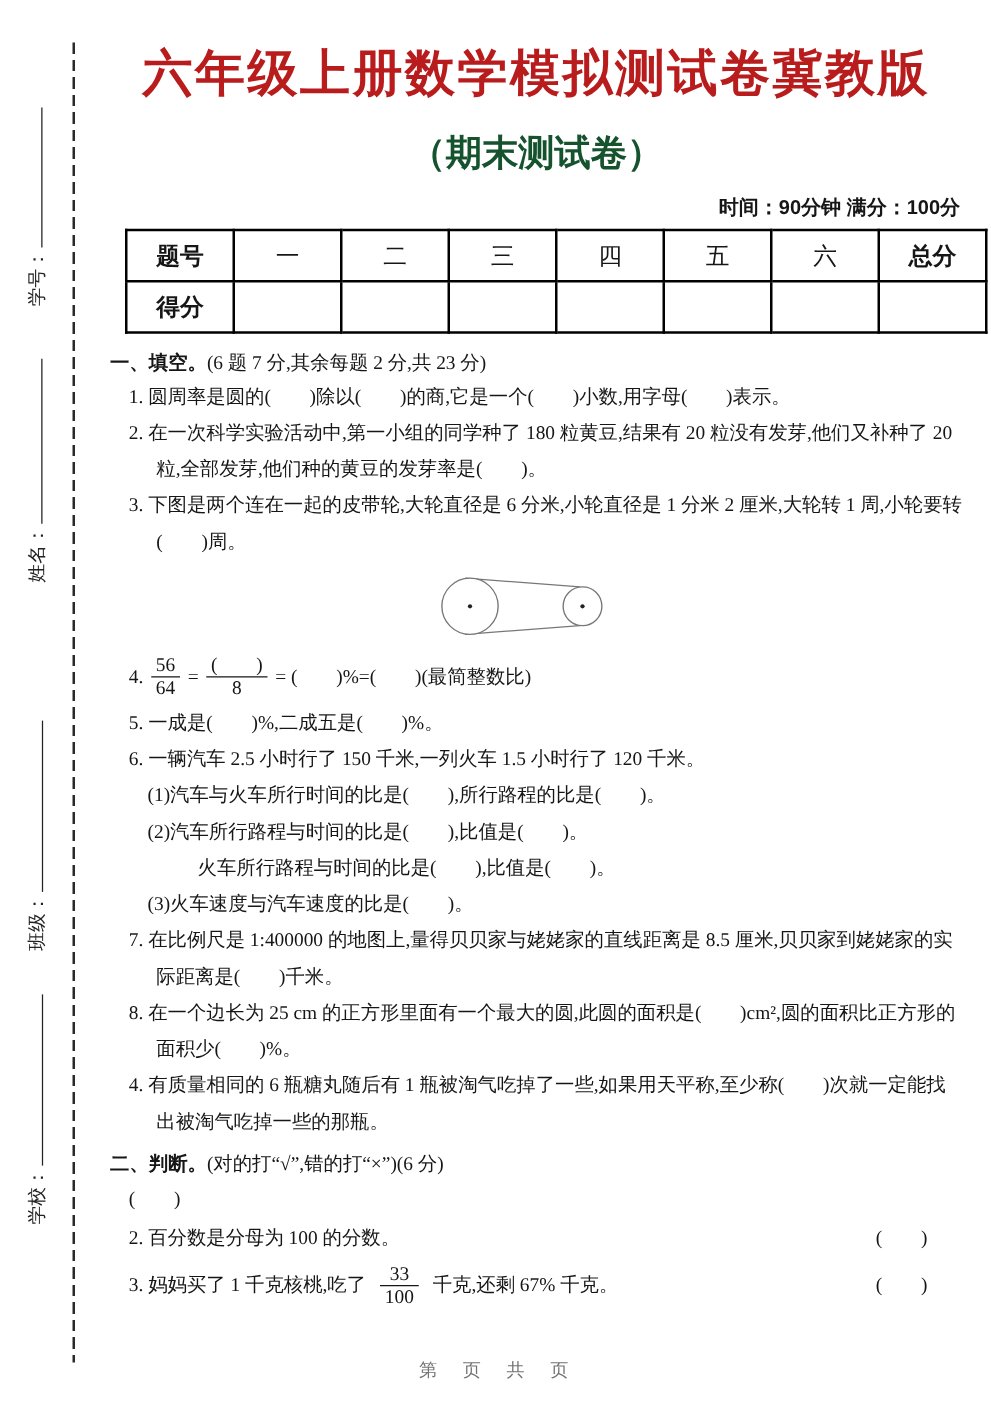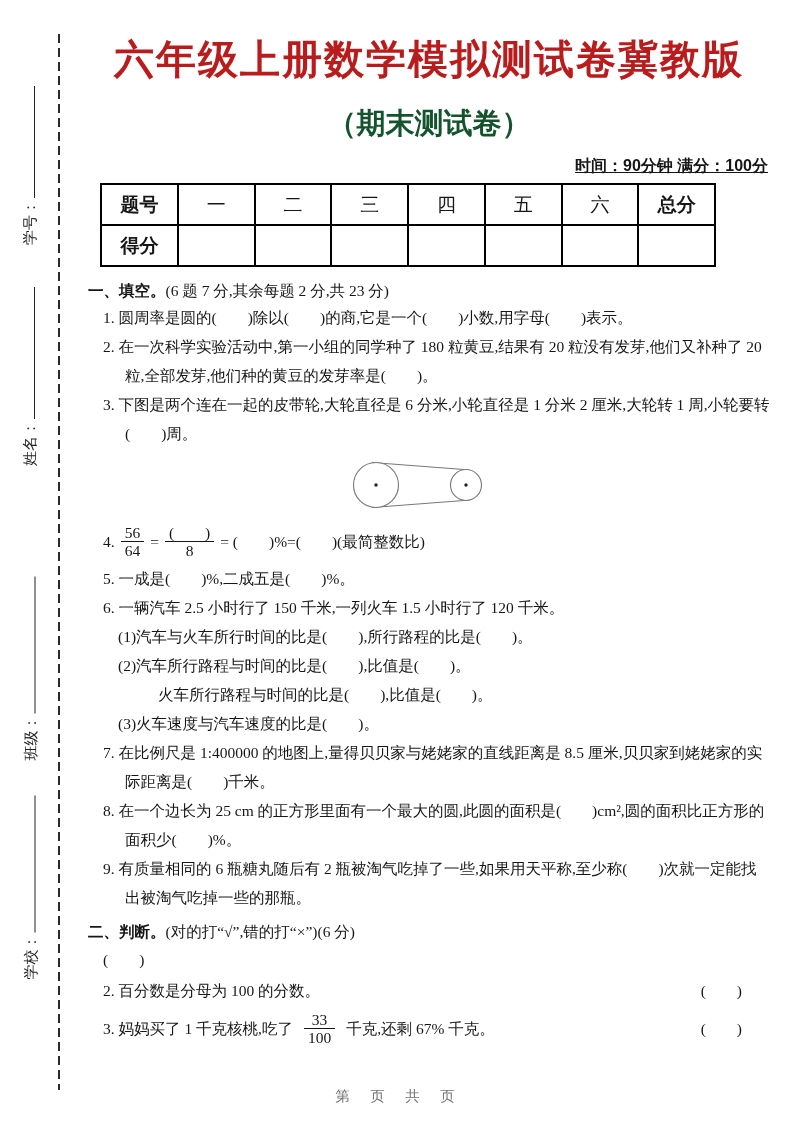--- a/index.html
+++ b/index.html
@@ -20,22 +20,22 @@
   .content{position:absolute;left:88px;top:28px;width:682px;}
   .title{
     font-family:"Liberation Sans","DejaVu Sans",sans-serif;
     font-weight:900;font-size:40px;line-height:50px;letter-spacing:2px;
     text-align:center;margin:6px 0 0 0;color:#b91c1c;
   }
   .subtitle{
     font-family:"Liberation Sans","DejaVu Sans",sans-serif;
     font-weight:800;font-size:29px;line-height:38px;text-align:center;margin:20px 0 0 0;color:#14532d;
   }
-  .info{font-family:"Liberation Sans","DejaVu Sans",sans-serif;font-size:16px;text-align:right;margin:14px 2px 6px 0;font-weight:600;text-decoration:underline;}
-  table.score{border-collapse:collapse;table-layout:fixed;width:616px;margin-left:12px;}
+  .info{font-family:"Liberation Sans","DejaVu Sans",sans-serif;font-size:16px;text-align:right;margin:14px 2px 6px 0;font-weight:600;}
+  table.score{border-collapse:collapse;table-layout:fixed;width:690px;margin-left:12px;}
   table.score td{
     border:2px solid #000;height:39px;text-align:center;vertical-align:middle;
     font-size:19px;padding:0;
   }
   .b{font-weight:700;}
   .sec{font-size:15.5px;line-height:24px;margin-top:12px;}
   .sec .head{font-weight:700;}
   .q{margin-left:15px;padding-left:22px;text-indent:-22px;font-size:15.5px;line-height:29px;}
   .sub{margin-left:30px;}
   .sub2{margin-left:70px;}
@@ -139,21 +139,21 @@
     <div class="q">5. 一成是(　　)%,二成五是(　　)%。</div>
 
     <div class="q">6. 一辆汽车 2.5 小时行了 150 千米,一列火车 1.5 小时行了 120 千米。</div>
     <div class="q sub">(1)汽车与火车所行时间的比是(　　),所行路程的比是(　　)。</div>
     <div class="q sub">(2)汽车所行路程与时间的比是(　　),比值是(　　)。</div>
     <div class="q sub2">火车所行路程与时间的比是(　　),比值是(　　)。</div>
     <div class="q sub">(3)火车速度与汽车速度的比是(　　)。</div>
 
     <div class="q">7. 在比例尺是 1:400000 的地图上,量得贝贝家与姥姥家的直线距离是 8.5 厘米,贝贝家到姥姥家的实际距离是(　　)千米。</div>
     <div class="q">8. 在一个边长为 25 cm 的正方形里面有一个最大的圆,此圆的面积是(　　)cm²,圆的面积比正方形的面积少(　　)%。</div>
-    <div class="q">9. 有质量相同的 6 瓶糖丸随后有 2 瓶被淘气吃掉了一些,如果用天平称,至少称(　　)次就一定能找出被淘气吃掉一些的那瓶。</div>
+    <div class="q">4. 有质量相同的 6 瓶糖丸随后有 1 瓶被淘气吃掉了一些,如果用天平称,至少称(　　)次就一定能找出被淘气吃掉一些的那瓶。</div>
 
     <div class="sec" style="margin-top:8px;">
       <span class="head">二、判断。</span><span>(对的打“√”,错的打“×”)(6 分)</span>
     </div>
 
     <div class="jrow">
       <span>(　　)</span>
     </div>
     <div class="jrow">
       <span>2. 百分数是分母为 100 的分数。</span>

